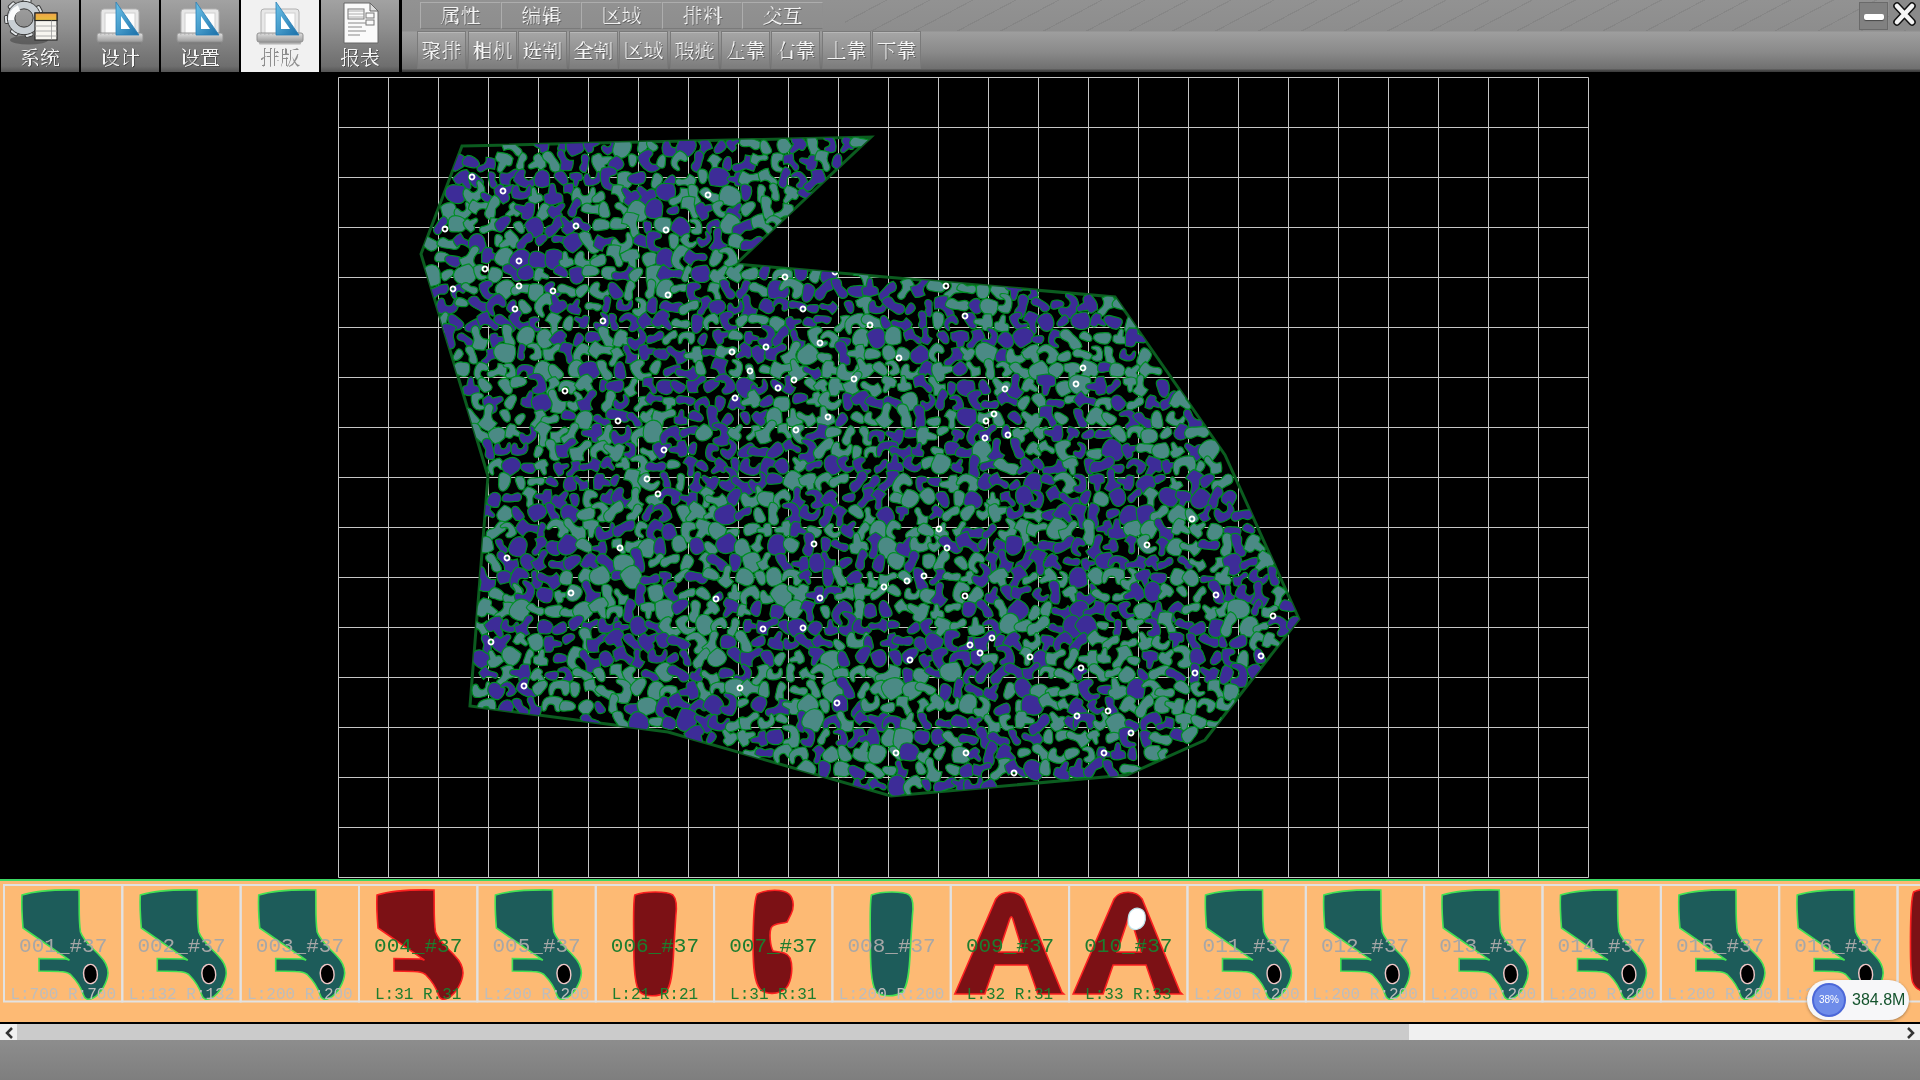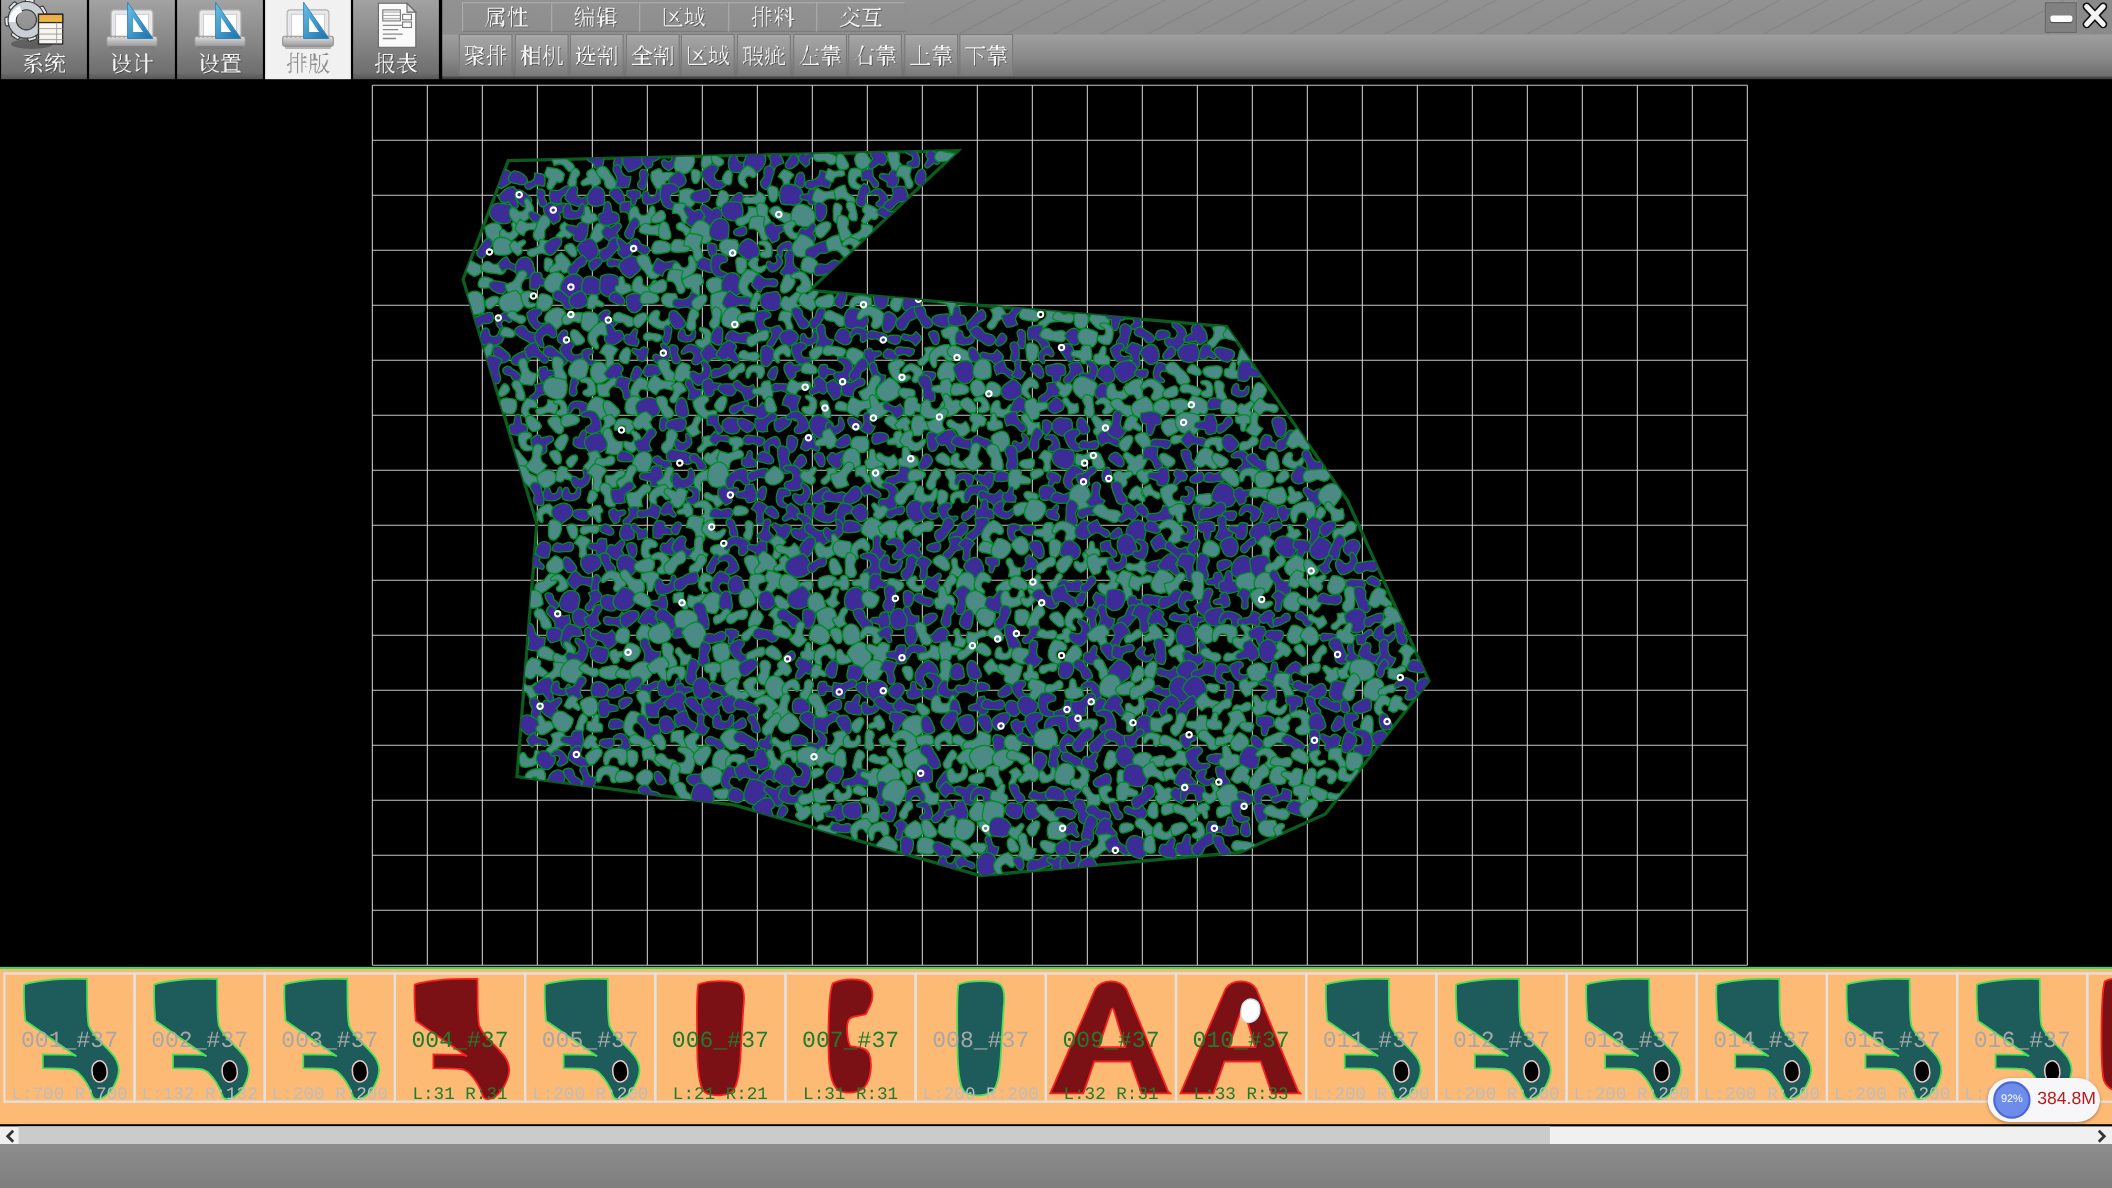--- a/index.html
+++ b/index.html
@@ -22,21 +22,21 @@
 .num{font:21px "Liberation Mono",monospace;text-anchor:middle}
 .lab{font:16px "Liberation Mono",monospace;text-anchor:middle}
 .tealp{fill:#1d5c5a;stroke:#43e153;stroke-width:1.6}
 .redp{fill:#7c1115;stroke:#fb2020;stroke-width:1.6}
 #scroll{left:0;top:1024px;width:1920px;height:17px;background:#f0f0f0}
 #thumb{position:absolute;left:17px;top:0;width:1392px;height:17px;background:#cbcbcb}
 .sarr{position:absolute;top:2px;width:14px;height:14px;fill:none;stroke:#333;stroke-width:2.5}
 #botbar{left:0;top:1040px;width:1920px;height:40px;background:linear-gradient(#8d8d8d,#7e7e7e)}
 #pill{left:1807px;top:980px;width:102px;height:40px;border-radius:20px;background:#f7f7f9;box-shadow:0 1px 3px rgba(0,0,0,0.35)}
 #pcirc{position:absolute;left:5px;top:3px;width:34px;height:34px;border-radius:17px;background:#6e8cea;border:2px solid #4c68d8;color:#fff;font-size:10px;line-height:30px;text-align:center}
-#ptext{position:absolute;left:45px;top:0;height:40px;line-height:40px;font-size:16px;color:#b91c1c}
+#ptext{position:absolute;left:45px;top:0;height:40px;line-height:40px;font-size:16px;color:#14532d}
 #canvas{position:absolute;left:0;top:72px}
 </style></head><body>
 <div id="page">
     <svg width="0" height="0" style="position:absolute">
       <defs>
         <path id="g0" d="M9 -17 11 -16Q11 -16 11 -16Q10 -16 10 -16V0H9ZM9 -9H15L16 -11Q16 -11 16 -10Q16 -10 16 -10Q17 -10 17 -10Q17 -9 18 -9Q18 -9 17 -9H9ZM1 -0H16L17 -1Q17 -1 17 -1Q18 -1 18 -1Q18 -1 19 -0Q19 -0 19 0Q19 1 19 1H1Z"></path>
         <path id="g1" d="M10 -10Q12 -10 13 -9Q14 -9 15 -8Q16 -8 16 -7Q17 -7 17 -6Q17 -6 17 -6Q17 -5 17 -5Q17 -5 16 -5Q16 -6 15 -7Q14 -7 13 -8Q12 -9 12 -9Q11 -10 10 -10ZM10 1Q10 1 10 1Q10 1 10 1Q9 2 9 2H9V-15H10ZM17 -16Q17 -16 17 -16Q18 -16 18 -16Q18 -16 19 -15Q19 -15 19 -15Q19 -14 19 -14H1L1 -15H16Z"></path>
         <path id="g2" d="M8 -15Q8 -14 8 -13Q7 -12 7 -11Q7 -10 7 -8Q7 -7 6 -6Q6 -5 6 -4H6L6 -4L4 -5Q4 -5 5 -5Q5 -5 5 -5L5 -4Q5 -5 5 -6Q5 -7 5 -8Q6 -10 6 -11Q6 -12 6 -13Q6 -14 6 -15ZM17 -16Q17 -16 17 -16Q17 -16 17 -16Q18 -16 18 -15Q18 -15 19 -15Q18 -14 18 -14H2L1 -15H16ZM17 -1Q17 -1 18 -1Q18 -1 18 -1Q18 -1 19 -0Q19 0 19 0Q19 1 19 1H1L1 0H16ZM13 -11 14 -12 16 -11Q16 -10 15 -10Q15 -10 15 -10L14 0H12L14 -11ZM14 -5V-4H5V-5ZM14 -11V-10H6V-11Z"></path>
         <path id="g3" d="M17 -15Q17 -15 18 -14Q18 -14 18 -14Q18 -14 19 -13Q19 -13 19 -13Q19 -13 19 -13H1L1 -13H16ZM8 -17Q9 -17 10 -16Q10 -16 11 -15Q11 -15 11 -14Q11 -14 11 -14Q11 -13 11 -13Q10 -13 10 -14Q10 -14 9 -15Q9 -15 9 -16Q8 -16 8 -17ZM12 -12Q14 -11 15 -11Q16 -10 17 -10Q17 -9 18 -8Q18 -8 18 -7Q18 -7 17 -7Q17 -7 17 -7Q16 -8 16 -8Q15 -9 15 -10Q14 -10 13 -11Q13 -11 12 -12ZM6 -9Q7 -7 8 -5Q10 -4 11 -3Q13 -2 15 -1Q17 -0 19 0L19 0Q19 0 19 1Q18 1 18 2Q15 1 13 -0Q10 -2 9 -4Q7 -6 6 -8ZM8 -11Q8 -11 8 -11Q8 -11 7 -11Q7 -10 6 -9Q5 -8 4 -8Q3 -7 2 -6L2 -7Q3 -7 4 -8Q4 -9 5 -10Q6 -11 6 -12ZM15 -8Q15 -8 15 -8Q15 -8 14 -8Q13 -6 11 -4Q10 -2 7 -0Q4 1 1 2L1 1Q4 0 6 -1Q9 -3 11 -5Q12 -7 13 -9Z"></path>
         <path id="g4" d="M4 -9H14L14 -10Q14 -10 15 -10Q15 -10 15 -10Q15 -9 16 -9Q16 -9 16 -9Q16 -8 16 -8H4ZM4 -5H14L15 -6Q15 -6 15 -6Q15 -5 16 -5Q16 -5 16 -5Q17 -5 17 -4Q17 -4 16 -4H4ZM1 0H16L17 -1Q17 -1 17 -1Q17 -1 18 -0Q18 -0 18 -0Q19 0 19 1Q19 1 19 1Q19 1 18 1H1ZM9 -9H11V0H9ZM10 -16Q10 -15 9 -13Q8 -12 6 -11Q5 -10 4 -9Q2 -8 1 -7L1 -8Q2 -8 3 -10Q5 -11 6 -12Q7 -13 8 -15Q9 -16 9 -17L12 -16Q12 -16 11 -16Q11 -16 11 -16Q12 -15 12 -14Q13 -13 15 -12Q16 -12 17 -11Q18 -10 20 -10L19 -9Q19 -9 19 -9Q19 -9 18 -9Q18 -8 18 -8Q17 -9 15 -10Q14 -11 12 -13Q11 -14 10 -16Z"></path>
@@ -2076,15 +2076,15 @@
       <div id="thumb"></div>
 <svg class="sarr" style="left:3px" viewBox="0 0 14 14">
         <path d="M9 2 L4 7 L9 12"></path>
       </svg>
 <svg class="sarr" style="left:1903px" viewBox="0 0 14 14">
         <path d="M5 2 L10 7 L5 12"></path>
       </svg>
     </div>
     <div class="abs" id="botbar"></div>
     <div class="abs" id="pill">
-      <div id="pcirc">92%</div>
+      <div id="pcirc">38%</div>
       <div id="ptext">384.8M</div>
     </div>
   </div>
 </body></html>

